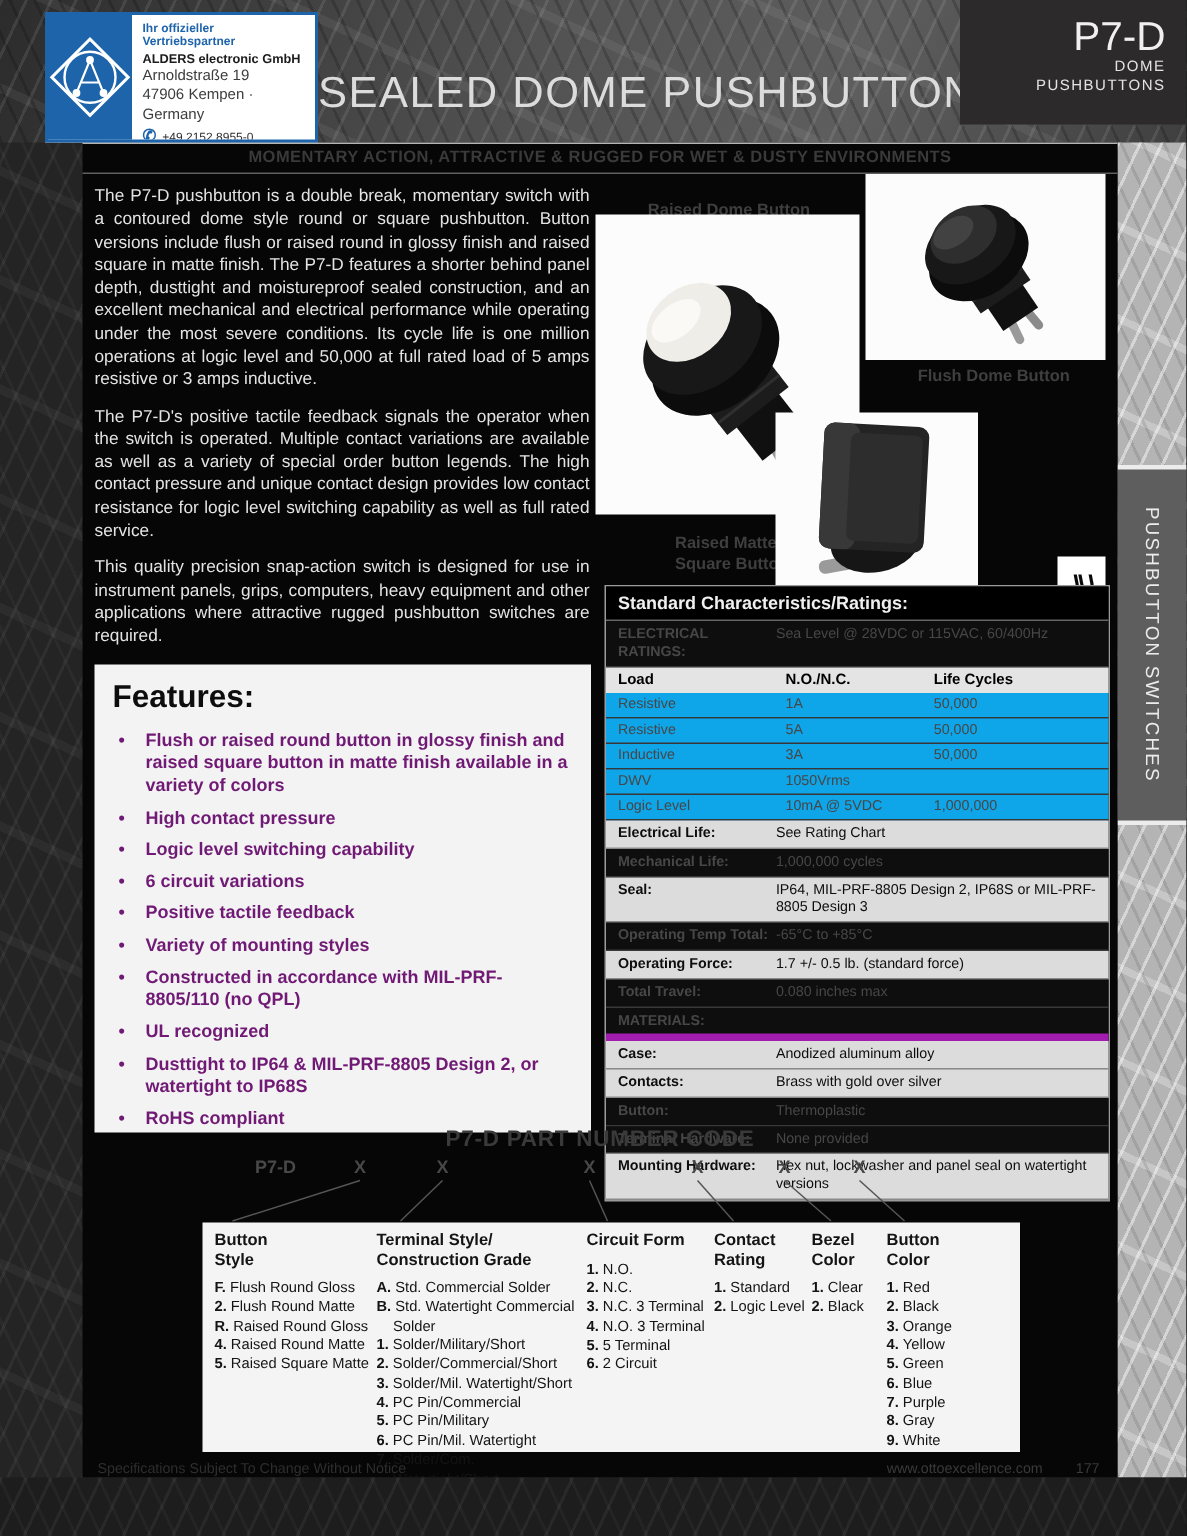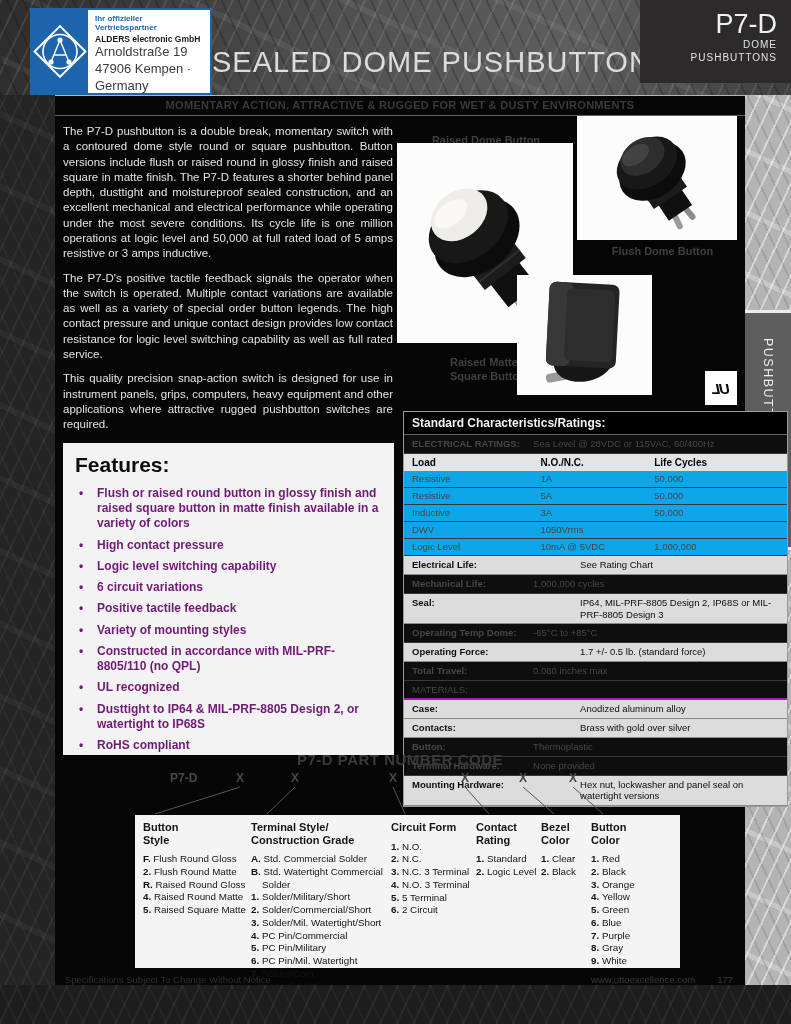--- a/index.html
+++ b/index.html
@@ -16,21 +16,21 @@
       repeating-linear-gradient(115deg, rgba(255,255,255,.09) 0 2px, transparent 2px 15px),
       repeating-linear-gradient(65deg, rgba(0,0,0,.18) 0 2px, transparent 2px 15px),
       repeating-linear-gradient(25deg, transparent 0 30px, rgba(255,255,255,.06) 30px 36px, transparent 36px 66px),
       linear-gradient(105deg,#2c2c2c,#525252 45%,#5e5e5e 72%,#3f3f3f);}
   .logo-card{position:absolute; left:30px; top:8px; width:182px; height:87px; background:#fff;
     border:2px solid #1d64ab; box-sizing:border-box; display:flex; z-index:5;}
   .logo-mark{width:56px; height:100%; background:#1d64ab; flex-shrink:0;}
   .logo-text{padding:4px 5px 2px 7px; overflow:hidden;}
   .tagline{color:#1d64ab; font-weight:bold; font-size:8px; margin-bottom:2px;}
   .company{color:#1c1c1c; font-weight:bold; font-size:8.5px;}
-  .addr{color:#3c3c3c; font-size:13px; line-height:1.3;}
+  .addr{color:#3c3c3c; font-size:10px; line-height:1.3;}
   .contact-row{display:flex; align-items:center; gap:4px; margin-top:3px; font-size:8px; color:#2e2e2e;}
   .icon-phone{color:#1d64ab; font-size:11px; font-weight:bold; line-height:1;}
   .icon-mail{background:#1d64ab; color:#fff; font-size:8px; line-height:1.2; padding:0 2px; border-radius:2px;}
   .main-title{position:absolute; left:212px; top:46px; width:428px; text-align:center;
     font-size:29px; color:#dcdcdc; letter-spacing:1px; white-space:nowrap;}
   .series-box{position:absolute; left:640px; top:0; width:151px; height:83px; background:#2c2a2b;
     text-align:right; padding:10px 14px 0 0; box-sizing:border-box;}
   .series{font-size:27px; color:#f0f0f0; line-height:1.05;}
   .series-sub{font-size:10px; color:#e3e3e3; letter-spacing:1px; line-height:1.3;}
   
@@ -65,36 +65,36 @@
   .img3{left:462px; top:180px; width:135px; height:120px;}
   .photo-label{position:absolute; color:#3f3f3f; font-weight:bold; font-size:11px; line-height:1.3;}
   .raised-label{left:345px; top:38px; width:172px; text-align:center;}
   .flush-label{left:540px; top:149px; width:135px; text-align:center;}
   .square-label{left:395px; top:260px;}
   .ul-mark{position:absolute; left:650px; top:276px; width:32px; height:34px; background:#fff;
     display:flex; align-items:center; justify-content:center;}
   .ul-glyph{display:inline-block; transform:scaleX(-1); font-weight:900; font-size:15px;
     letter-spacing:-1px; color:#0a0a0a; font-style:italic;}
   
-  .ratings{position:absolute; left:348px; top:316px; width:385px; border:1px solid #9a9a9a;
+  .ratings{position:absolute; left:348px; top:295px; width:337px; border:1px solid #9a9a9a;
     background:#0e0e0e; box-sizing:border-box;}
   .rt-title{background:#000; color:#f0f0f0; font-weight:bold; font-size:12px; padding:4px 8px;
     border-bottom:1px solid #666;}
   .srow{display:flex; padding:3px 8px; font-size:9.5px; line-height:1.25;}
   .srow.dark{background:#0e0e0e; color:#474747; border-bottom:1px solid #383838;}
-  .srow.light{background:#dcdcdc; color:#0d0d0d; border-bottom:1px solid #8a8a8a;gap:47px;}
+  .srow.light{background:#dcdcdc; color:#0d0d0d; border-bottom:1px solid #8a8a8a;}
   .slabel{width:33%; font-weight:bold; flex-shrink:0;}
   .sval{width:67%;}
   .lrow{display:flex; padding:2.5px 8px; font-size:9.5px; background:#0ea5e9; color:#474747;
     border-bottom:1px solid #383838;}
   .lrow .c0{width:35%;} .lrow .c1{width:31%;} .lrow .c2{width:34%;}
   .load-head{display:flex; padding:3px 8px; font-size:10px; background:#e4e4e4; color:#000; font-weight:bold;}
   .load-head .c0{width:35%;} .load-head .c1{width:31%;} .load-head .c2{width:34%;}
-  .sec-head{padding:3px 8px; font-size:9.5px; font-weight:normal; background:#0e0e0e; color:#474747;
-    border-bottom:2px solid #a21caf;}
+  .sec-head{padding:3px 8px; font-size:9.5px; font-weight:bold; background:#0e0e0e; color:#474747;
+    border-bottom:5px solid #a21caf;}
   
   .pnc-title{position:absolute; left:0; top:656px; width:100%; text-align:center;
     font-size:15px; font-weight:bold; color:#3a3a3a; letter-spacing:.5px;}
   .pnc-code{position:absolute; left:0; top:676px; width:690px; height:16px;}
   .pnc-prefix{position:absolute; left:115px; font-weight:bold; font-size:12px; color:#484848;}
   .pnc-x{position:absolute; font-weight:bold; font-size:12px; color:#484848;}
   .pnc-lines{position:absolute; left:0; top:648px; pointer-events:none;}
   .pnc-box{position:absolute; left:80px; top:720px; width:545px; height:153px; background:#f4f4f4;}
   .pnc-col{position:absolute; top:6px; color:#141414;}
   .pnc-h{font-weight:bold; font-size:11px; line-height:1.15; margin-bottom:7px;}
@@ -278,21 +278,21 @@
           </div>
           <div class="srow dark">
             <span class="slabel">Mechanical Life:</span>
             <span class="sval">1,000,000 cycles</span>
           </div>
           <div class="srow light">
             <span class="slabel">Seal:</span>
             <span class="sval">IP64, MIL-PRF-8805 Design 2, IP68S or MIL-PRF-8805 Design 3</span>
           </div>
           <div class="srow dark">
-            <span class="slabel">Operating Temp Dome:</span>
+            <span class="slabel">Operating Temp Total:</span>
             <span class="sval">-65°C to +85°C</span>
           </div>
           <div class="srow light">
             <span class="slabel">Operating Force:</span>
             <span class="sval">1.7 +/- 0.5 lb. (standard force)</span>
           </div>
           <div class="srow dark">
             <span class="slabel">Total Travel:</span>
             <span class="sval">0.080 inches max</span>
           </div>

